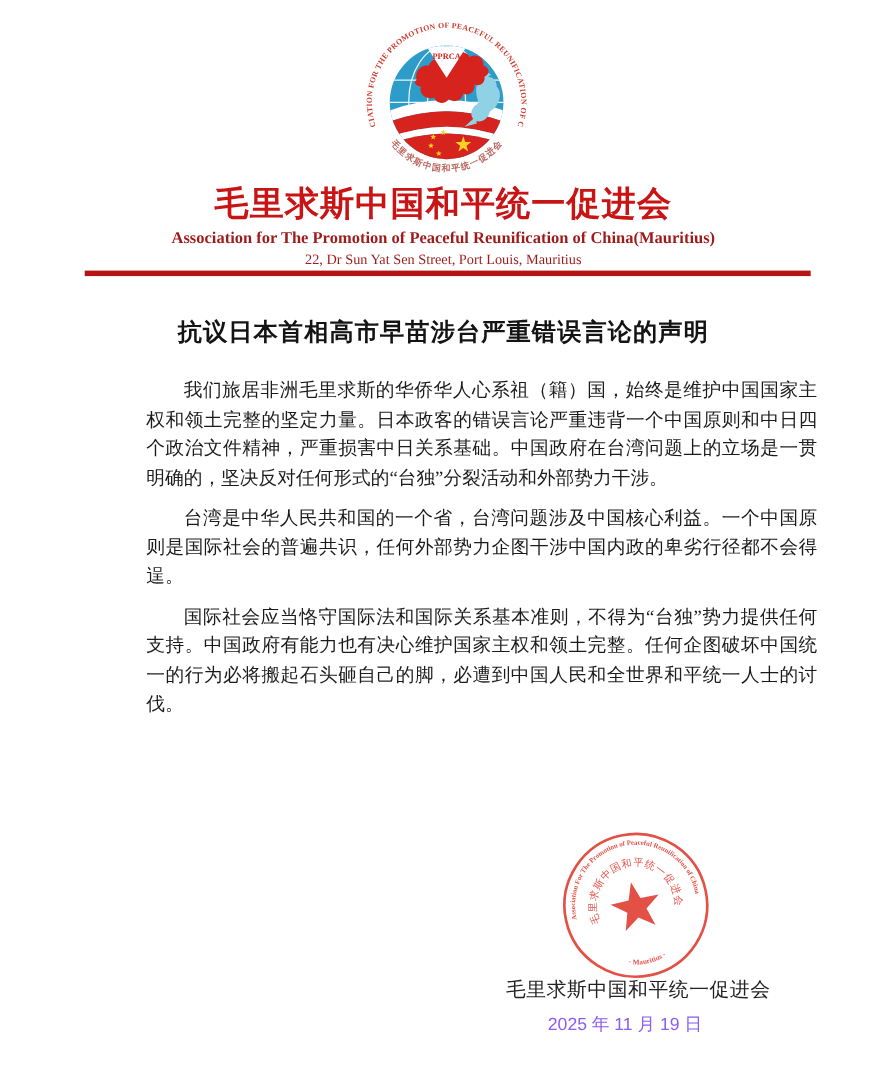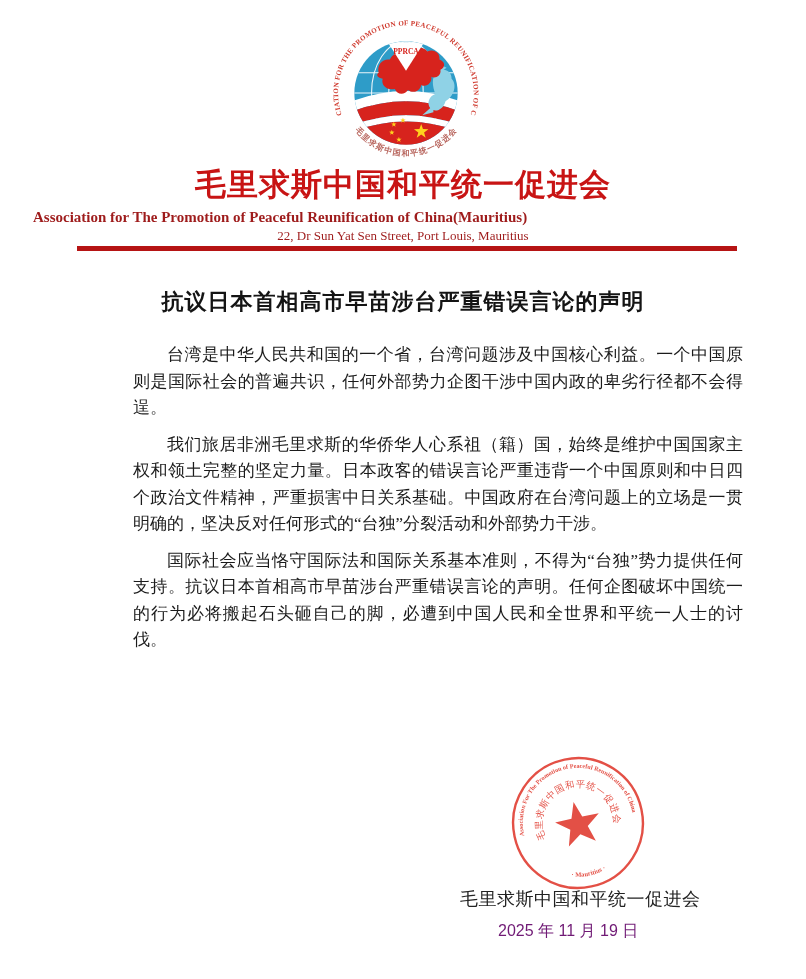--- a/index.html
+++ b/index.html
@@ -19,21 +19,21 @@
   .logo text { font-family: "Liberation Serif", serif; }
   .org-cn {
     position: absolute; top: 164px; left: 0; width: 100%;
     text-align: center;
     font-family: "Liberation Sans", "DejaVu Sans", sans-serif;
     font-size: 31px; font-weight: 700; color: #c81414;
     letter-spacing: 1px; margin: 0;
   }
   .org-en {
     position: absolute; top: 209px; left: 0; width: 100%;
-    font-size: 15px; font-weight: 700;
+    text-align: center; font-size: 15px; font-weight: 700;
     color: #9e1b1b; margin: 0;
   }
   .org-address {
     position: absolute; top: 228px; left: 0; width: 100%;
     text-align: center; font-size: 13px; font-weight: 400;
     color: #9e1b1b; margin: 0;
   }
   .rule {
     position: absolute; top: 246px; left: 44px;
     width: 660px; height: 5px; background: #b61414;
@@ -54,21 +54,21 @@
     transform: rotate(-12deg);
     opacity: 0.88;
   }
   .stamp text { font-family: "Liberation Serif", serif; }
   .signature {
     position: absolute; top: 887px; left: 427px;
     font-size: 18px; letter-spacing: 0.5px; color: #222; margin: 0;
   }
   .sign-date {
     position: absolute; top: 921px; left: 465px;
-    font-size: 16px; color: #701a75; margin: 0;
+    font-size: 16px; color: #8b5cf6; margin: 0;
     font-family: "Liberation Sans", "Liberation Serif", serif;
   }
 </style>
 </head>
 <body>
 
 <div class="page">
 
   <svg class="logo" viewBox="0 0 146 152">
     <defs>
@@ -126,23 +126,23 @@
     </text>
   </svg>
 
   <h1 class="org-cn">毛里求斯中国和平统一促进会</h1>
   <p class="org-en">Association for The Promotion of Peaceful Reunification of China(Mauritius)</p>
   <p class="org-address">22, Dr Sun Yat Sen Street, Port Louis, Mauritius</p>
   <div class="rule"></div>
 
   <h2 class="doc-title">抗议日本首相高市早苗涉台严重错误言论的声明</h2>
   <div class="body-text">
+    <p>我们旅居非洲毛里求斯的华侨华人心系祖（籍）国，始终是维护中国国家主权和领土完整的坚定力量。日本政客的错误言论严重违背一个中国原则和中日四个政治文件精神，严重损害中日关系基础。中国政府在台湾问题上的立场是一贯明确的，坚决反对任何形式的“台独”分裂活动和外部势力干涉。</p>
     <p>台湾是中华人民共和国的一个省，台湾问题涉及中国核心利益。一个中国原则是国际社会的普遍共识，任何外部势力企图干涉中国内政的卑劣行径都不会得逞。</p>
-    <p>我们旅居非洲毛里求斯的华侨华人心系祖（籍）国，始终是维护中国国家主权和领土完整的坚定力量。日本政客的错误言论严重违背一个中国原则和中日四个政治文件精神，严重损害中日关系基础。中国政府在台湾问题上的立场是一贯明确的，坚决反对任何形式的“台独”分裂活动和外部势力干涉。</p>
-    <p>国际社会应当恪守国际法和国际关系基本准则，不得为“台独”势力提供任何支持。抗议日本首相高市早苗涉台严重错误言论的声明。任何企图破坏中国统一的行为必将搬起石头砸自己的脚，必遭到中国人民和全世界和平统一人士的讨伐。</p>
+    <p>国际社会应当恪守国际法和国际关系基本准则，不得为“台独”势力提供任何支持。中国政府有能力也有决心维护国家主权和领土完整。任何企图破坏中国统一的行为必将搬起石头砸自己的脚，必遭到中国人民和全世界和平统一人士的讨伐。</p>
   </div>
 
   <svg class="stamp" viewBox="0 0 200 200">
     <defs>
       <path id="stampArcTop" d="M 30.7 140 A 80 80 0 1 1 169.3 140" fill="none"></path>
       <path id="stampArcBottom" d="M 67 170.7 A 78 78 0 0 0 133 170.7" fill="none"></path>
       <path id="stampArcInner" d="M 51.1 117.8 A 52 52 0 1 1 148.9 117.8" fill="none"></path>
     </defs>
     <circle cx="100" cy="100" r="94" fill="none" stroke="#e0392d" stroke-width="3.5"></circle>
     <text font-size="9" font-weight="bold" fill="#e0392d" text-anchor="middle">

